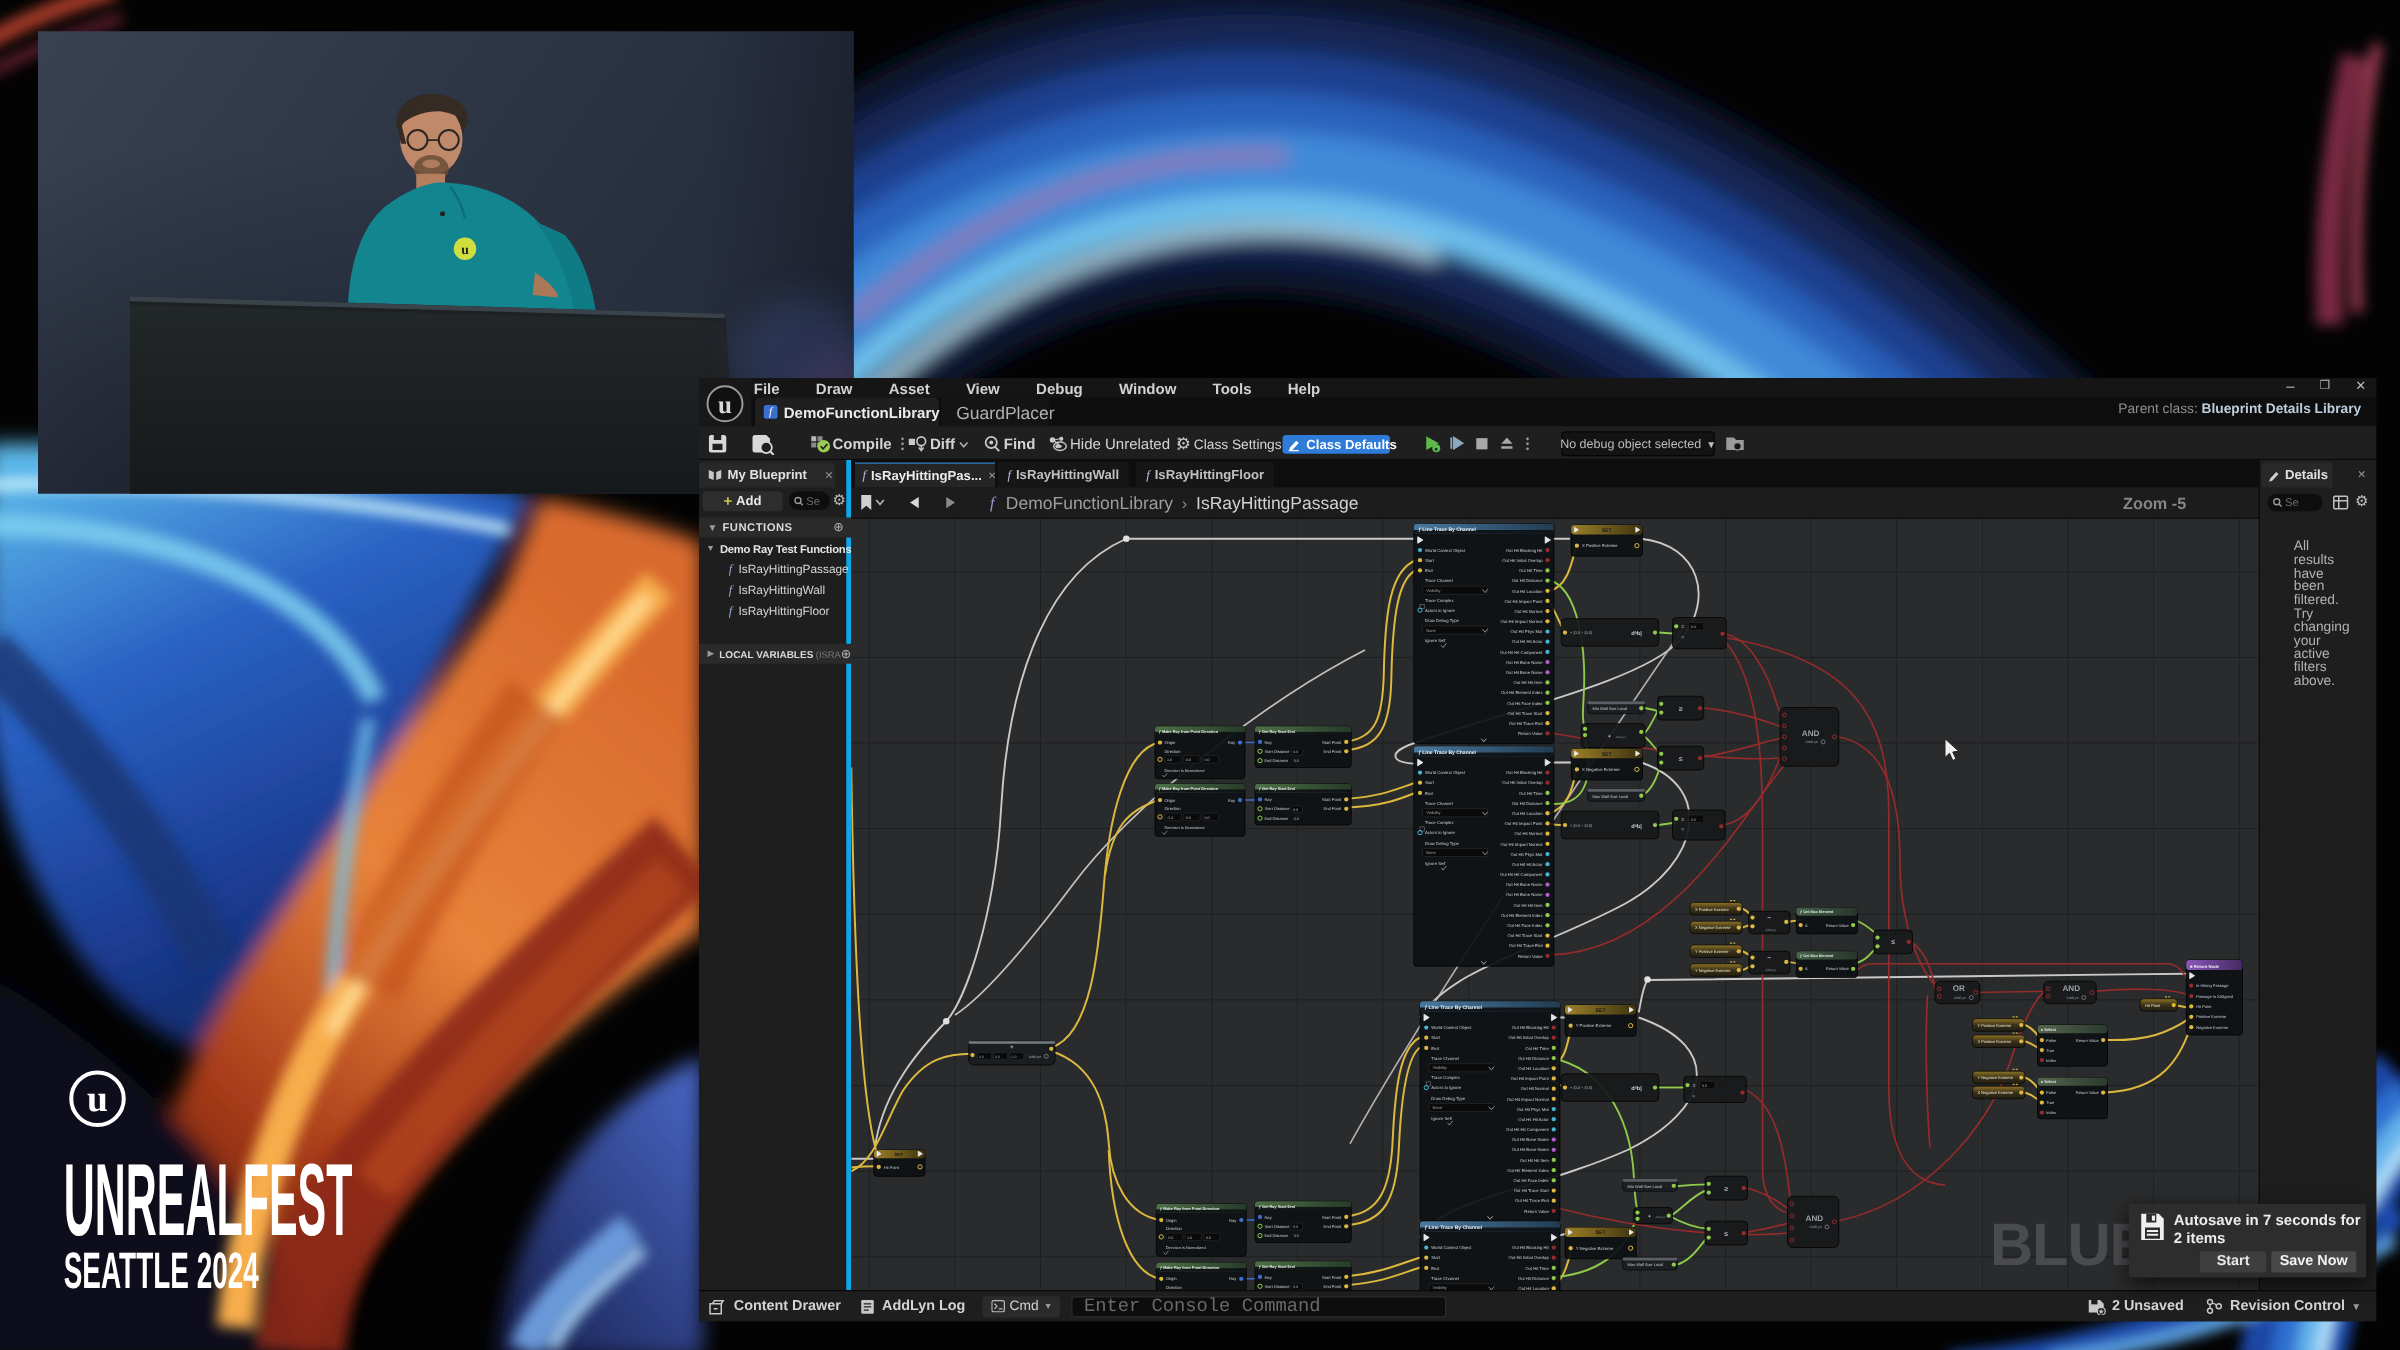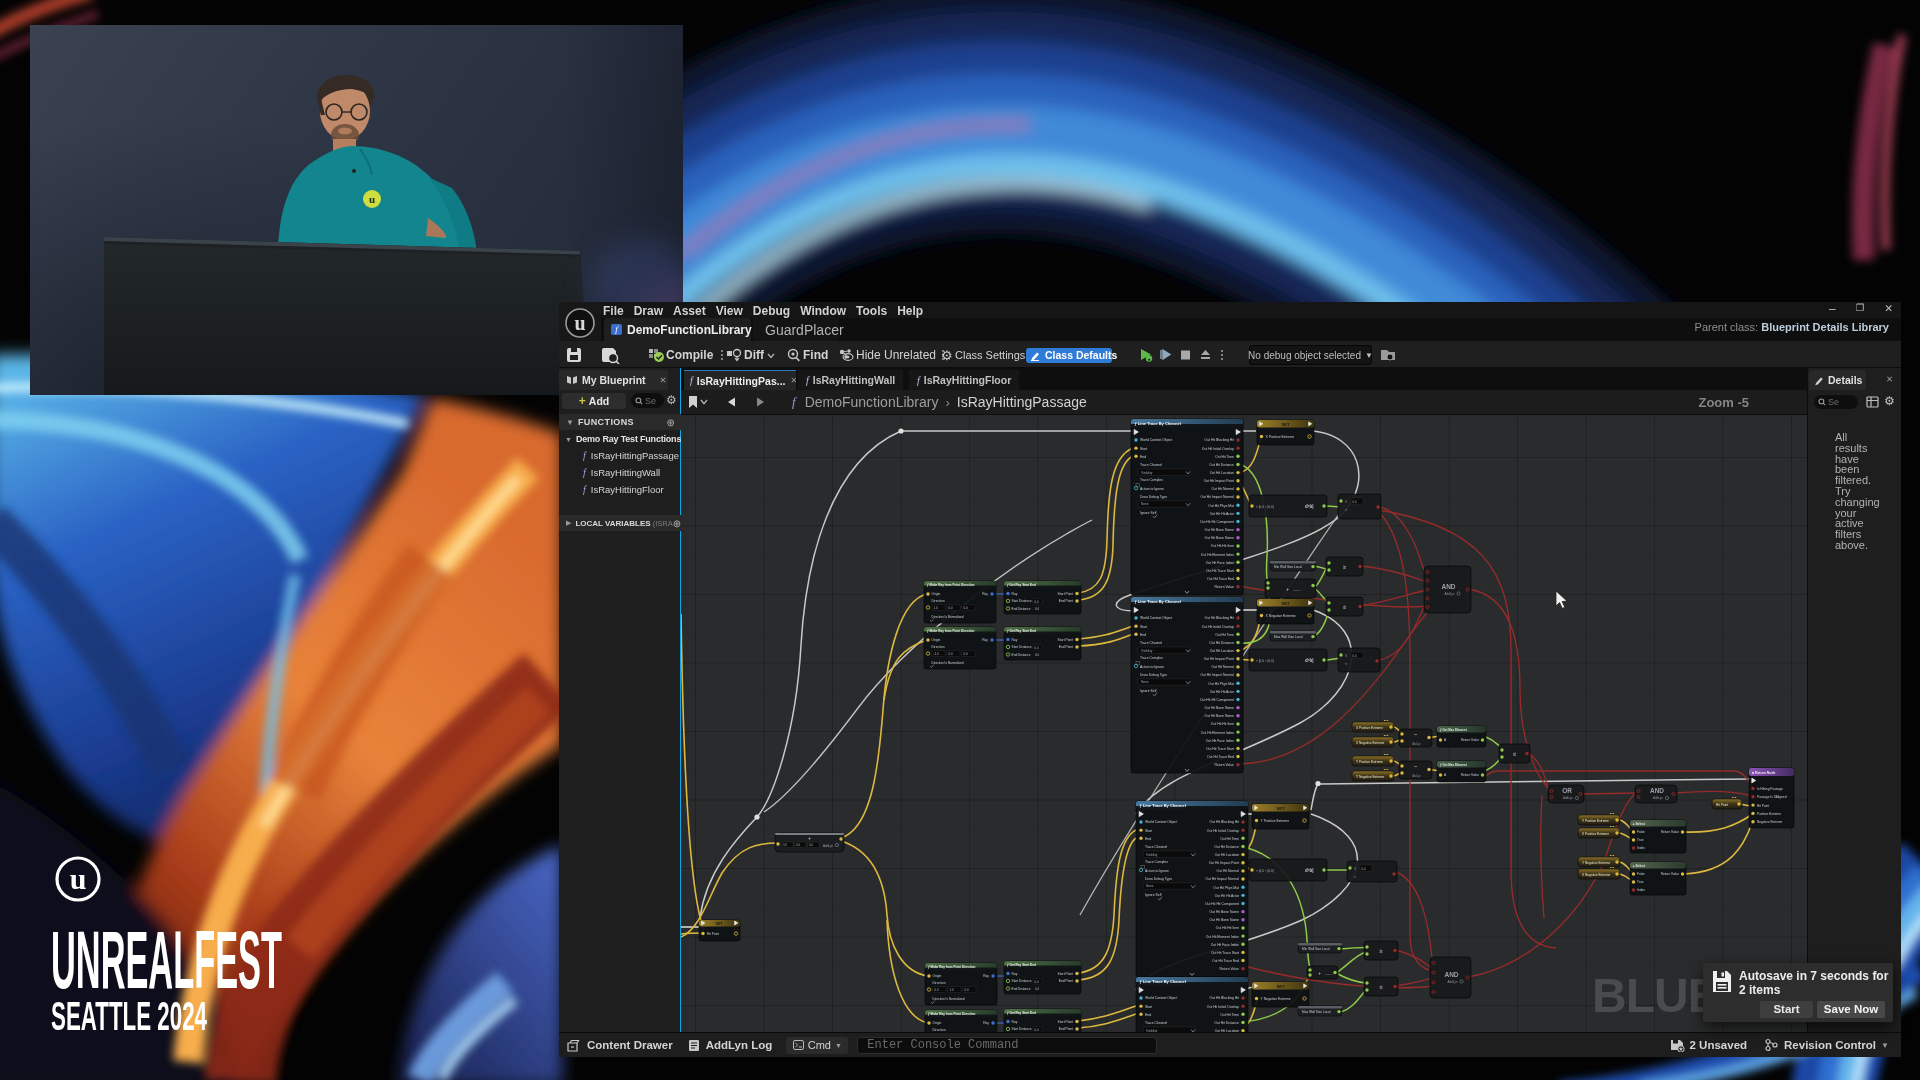--- a/index.html
+++ b/index.html
@@ -139,21 +139,21 @@
 </div>
 
 <div class="abs" style="left:559px;top:302px;width:1342px;height:755px;background:#151515">
 
   <div class="abs" style="left:0;top:0;width:1342px;height:16px;background:#151515"></div>
   <div class="abs" style="left:0;top:0;width:42px;height:39px;background:#181818"></div>
   <svg class="abs" style="left:4px;top:4px" width="34" height="34">
       <circle cx="17" cy="17" r="14" fill="#101010" stroke="#9a9a9a" stroke-width="1.6"></circle>
       <text x="17" y="24" font-family="Liberation Serif, serif" font-size="20" font-weight="bold" fill="#d8d8d8" text-anchor="middle">u</text>
     </svg>
-  <div class="abs ed-txt" style="left:44px;top:1px;height:15px;display:flex;gap:10px;align-items:center;font-size:12px;color:#d2d2d2;font-weight:bold">
+  <div class="abs ed-txt" style="left:44px;top:1px;height:15px;display:flex;gap:29px;align-items:center;font-size:12px;color:#d2d2d2;font-weight:bold">
     <span>File</span>
       <span>Draw</span>
       <span>Asset</span>
       <span>View</span>
       <span>Debug</span>
       <span>Window</span>
       <span>Tools</span>
       <span>Help</span>
   </div>
   <div class="abs" style="right:8px;top:0px;width:110px;height:15px;color:#bdbdbd;font-size:13px;display:flex;gap:20px;justify-content:flex-end">
@@ -244,21 +244,21 @@
         <circle cx="85" cy="9" r="1.1" fill="#9a9a9a"></circle>
         <circle cx="85" cy="13" r="1.1" fill="#9a9a9a"></circle>
     </g>
   </svg>
   <div class="abs" style="left:690px;top:43px;width:123px;height:20px;background:#131313;border:1px solid #060606;border-radius:3px;color:#bdbdbd;font-size:10px;display:flex;align-items:center;justify-content:center;white-space:nowrap">No debug object selected <span style="margin-left:4px;font-size:8px">▼</span></div>
   <svg class="abs" style="left:820px;top:45px" width="18" height="16">
       <path d="M2,3 h6 l2,2 h6 v8 h-14 Z" fill="#9a9a9a"></path>
       <circle cx="11" cy="10" r="3" fill="#131313" stroke="#9a9a9a"></circle>
     </svg>
 
-  <div class="abs" style="left:0;top:66px;width:122px;height:664px;background:#1e1e1e;border-right:1px solid #0ea5e9">
+  <div class="abs" style="left:0;top:66px;width:122px;height:664px;background:#1e1e1e;border-right:4px solid #0ea5e9">
     <div class="abs" style="left:0;top:2px;width:109px;height:20px;background:#282828;border-radius:3px 3px 0 0;display:flex;align-items:center;padding-left:7px">
       <svg width="12" height="10">
           <path d="M1,1 L5,2.5 L5,9 L1,7.5 Z M11,1 L7,2.5 L7,9 L11,7.5 Z" fill="#c8c8c8"></path>
         </svg>
       <span style="color:#e0e0e0;font-size:10.5px;margin-left:4px;font-weight:bold">My Blueprint</span>
       <span style="color:#9a9a9a;font-size:8.5px;margin-left:14px">✕</span>
     </div>
     <div class="abs" style="left:3px;top:25px;width:64px;height:16px;background:#2d2d2d;border-radius:3px;display:flex;align-items:center;justify-content:center">
       <span style="color:#c8c844;font-size:12px;font-weight:bold;margin-right:3px">+</span>
         <span style="color:#e8e8e8;font-size:10.5px;font-weight:bold">Add</span>
@@ -369,21 +369,21 @@
     <span style="color:#d4d4d4;font-size:11.5px;margin-left:5px;font-weight:bold">AddLyn Log</span>
     <div style="width:62px;height:17px;background:#2b2b2b;border-radius:3px;margin-left:14px;display:flex;align-items:center;justify-content:center">
       <svg width="11" height="10">
           <rect x="0.5" y="0.5" width="10" height="9" rx="1.5" fill="none" stroke="#b8b8b8"></rect>
           <path d="M2.5,3 l2,2 l-2,2 M6,7 h3" stroke="#b8b8b8" stroke-width="1"></path>
         </svg>
       <span style="color:#d4d4d4;font-size:11px;margin-left:4px;font-weight:normal">Cmd</span>
       <span style="color:#9a9a9a;font-size:7px;margin-left:4px">▼</span>
     </div>
     <div style="width:300px;height:17px;background:#0d0d0d;border:1px solid #2c2c2c;border-radius:3px;margin-left:9px;display:flex;align-items:center">
-      <span style="color:#6a6a6a;font-size:12px;font-family:'Liberation Mono',monospace;margin-left:9px">Enter Console Command</span>
+      <span style="color:#6a6a6a;font-size:15px;font-family:'Liberation Mono',monospace;margin-left:9px">Enter Console Command</span>
     </div>
     <div style="margin-left:auto;display:flex;align-items:center">
       <svg width="16" height="14">
           <path d="M2,2 h9 l3,3 v7 h-12 Z" fill="#c8c8c8"></path>
           <rect x="4" y="2" width="5" height="3.5" fill="#1e1e1e"></rect>
           <circle cx="12" cy="11" r="3.2" fill="#1e1e1e" stroke="#c8c8c8"></circle>
           <text x="12" y="13" font-size="6" fill="#c8c8c8" text-anchor="middle">★</text>
         </svg>
       <span style="color:#d4d4d4;font-size:11.5px;margin-left:5px;font-weight:bold">2 Unsaved</span>
       <svg width="15" height="14" style="margin-left:17px">

